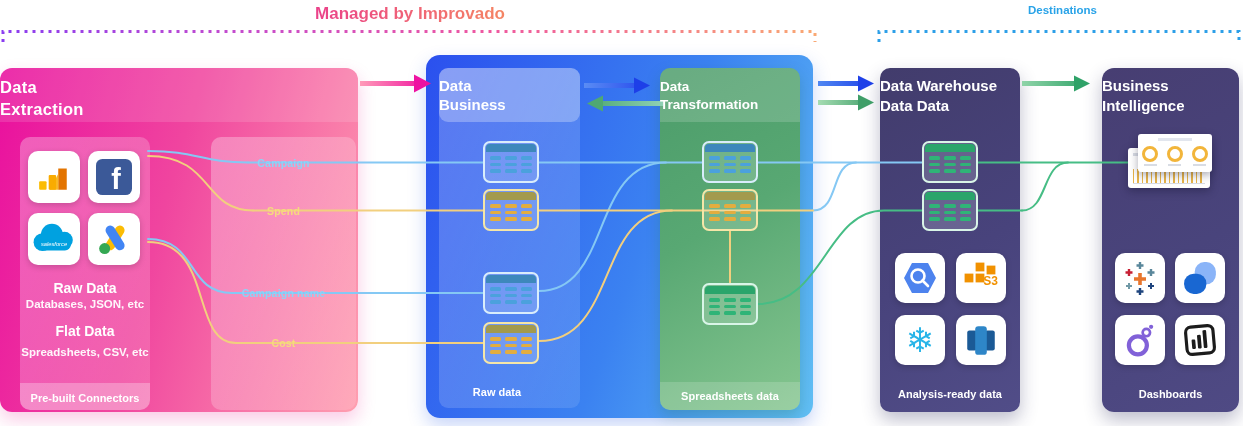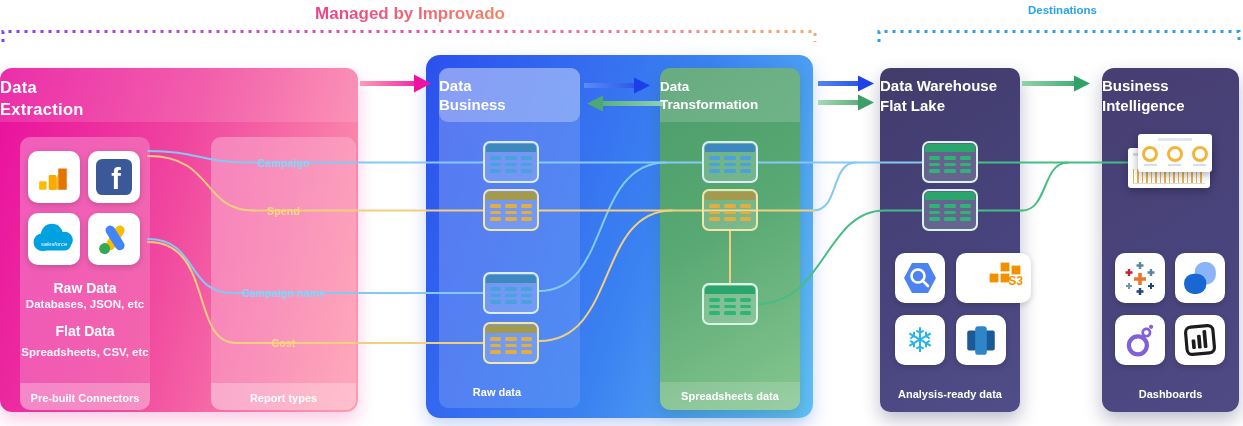--- a/index.html
+++ b/index.html
@@ -143,21 +143,20 @@
       <div class="txt-line tt" style="top:186px;">Flat Data</div>
       <div class="txt-line ts" style="top:209px;">Spreadsheets, CSV, etc</div>
       <div class="band">Pre-built Connectors</div>
     </div>
 
     <div class="inner in-report">
       <div class="rt-label c-blue" style="top:26px;">Campaign</div>
       <div class="rt-label c-yellow" style="top:74px;">Spend</div>
       <div class="rt-label c-blue" style="top:156px;">Campaign name</div>
       <div class="rt-label c-yellow" style="top:206px;">Cost</div>
-      <div class="band">Report types</div>
     </div>
   </div>
 
   <div class="panel p-storage">
     <div class="inner in-storage"></div>
     <div class="sto-head">
       <div class="panel-title t-sto">
         <div>Data</div>
         <div>Business</div>
       </div>
@@ -269,21 +268,21 @@
           <i></i>
           <i></i>
         </div>
       </div>
     <div class="tra-band">Spreadsheets data</div>
   </div>
 
   <div class="panel p-warehouse">
     <div class="panel-title t-dark">
       <div>Data Warehouse</div>
-      <div>Flat Lake</div>
+      <div>Data Data</div>
     </div>
     <div class="tbl tbl-green" style="left:42px;top:73px;">
         <div class="tbl-h"></div>
         <div class="tbl-b">
           <i></i>
           <i></i>
           <i></i>
           <i></i>
           <i></i>
           <i></i>
@@ -307,21 +306,21 @@
         </div>
       </div>
 
     <div class="tile tile-sm" style="left:15px;top:185px;">
       <svg width="38" height="34" viewBox="0 0 38 34">
         <path d="M11 2 h16 l8 15 -8 15 H11 L3 17 Z" fill="#4d83ee"></path>
         <circle cx="17" cy="15" r="6.5" stroke="#ffffff" stroke-width="2.6" fill="none"></circle>
         <line x1="21.5" y1="19.5" x2="27" y2="25" stroke="#ffffff" stroke-width="2.6" stroke-linecap="round"></line>
       </svg>
     </div>
-    <div class="tile tile-sm" style="left:76px;top:185px;padding-left:25px;">
+    <div class="tile tile-sm" style="left:76px;top:185px;">
       <svg width="40" height="34" viewBox="0 0 40 34">
         <g fill="#f19100" stroke="#ffffff" stroke-width="1.2">
           <rect x="14" y="1" width="10" height="10"></rect>
             <rect x="25" y="4" width="10" height="10"></rect>
           <rect x="3" y="12" width="10" height="10"></rect>
             <rect x="14" y="12" width="10" height="10"></rect>
         </g>
         <text x="37" y="24" font-size="12" font-weight="bold" fill="#f19100" text-anchor="end">S3</text>
       </svg>
     </div>

